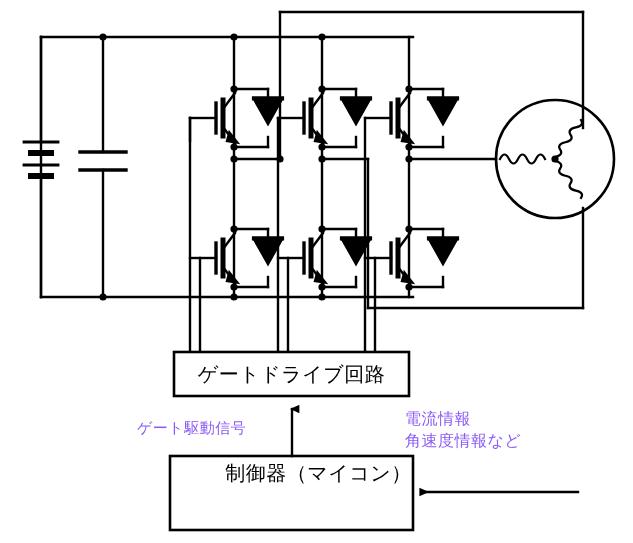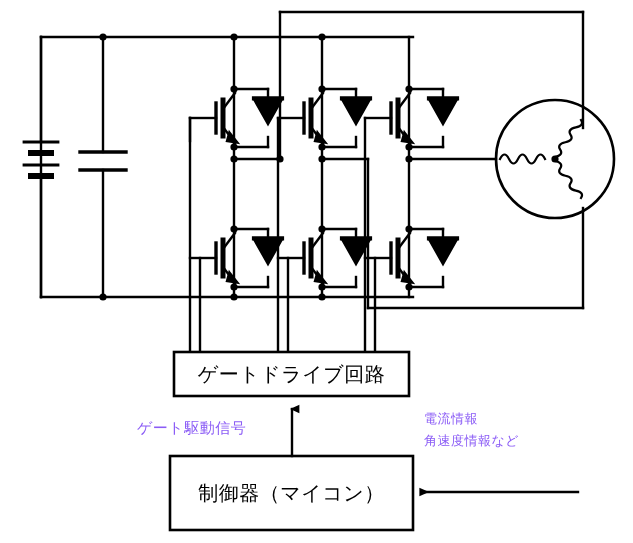--- a/index.html
+++ b/index.html
@@ -15,23 +15,23 @@
     letter-spacing:0.5px;
   }
   .freelabel{
     position:absolute;
     font-family:"DejaVu Sans","Liberation Sans",sans-serif;
     color:#8b5cf6;
     white-space:nowrap;
     letter-spacing:0.5px;
   }
   #gate-drive-box-label{left:174px;top:352px;width:235px;height:44px;font-size:20px;}
-  #controller-box-label{left:170px;top:456px;width:243px;height:74px;font-size:20px;}
+  #controller-box-label{left:170px;top:436px;width:243px;height:74px;font-size:20px;padding-left:27px;}
   #gate-signal-label{left:137px;top:419px;font-size:15px;}
-  #feedback-label{left:424px;top:408px;font-size:13px;line-height:22px;}
+  #feedback-label{left:405px;top:408px;font-size:16px;line-height:22px;}
   .fb-line{display:block;}
 </style>
 </head>
 <body>
 
 <div id="stage">
 
   <svg width="633" height="543" viewBox="0 0 633 543">
     <defs>
       <marker id="arrowUp" markerWidth="10" markerHeight="10" refX="5" refY="2.2" orient="auto" markerUnits="userSpaceOnUse">

